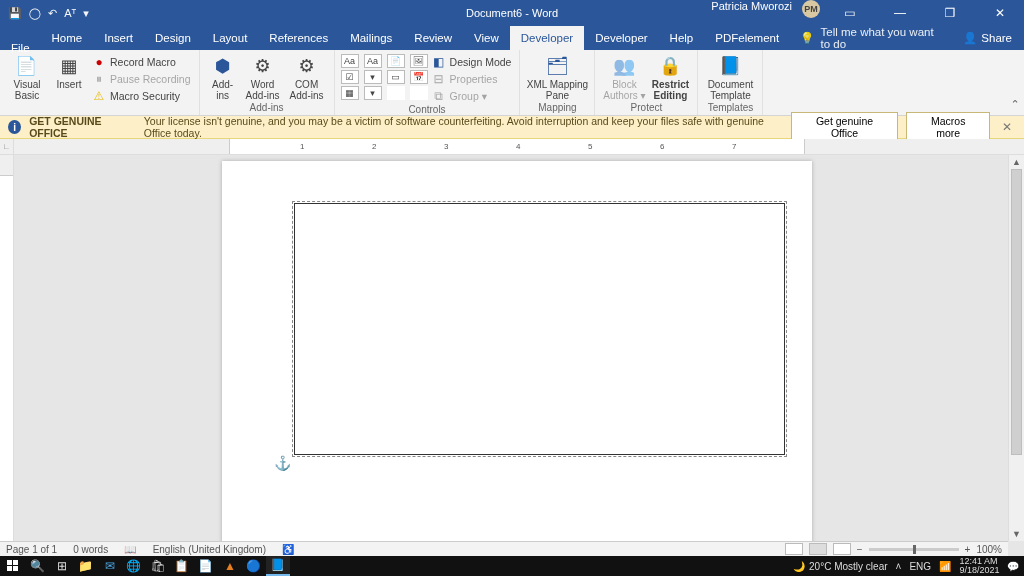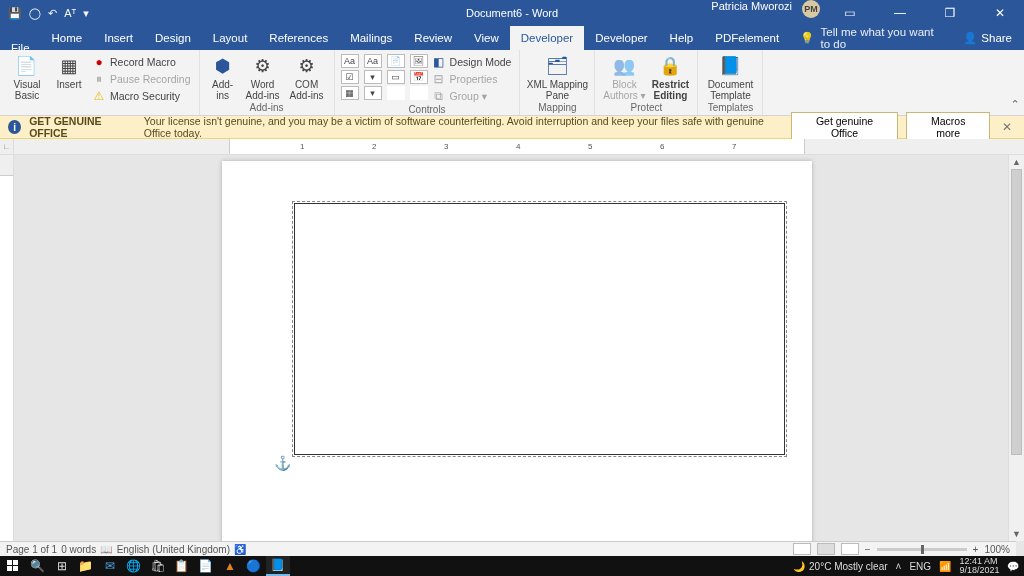--- a/index.html
+++ b/index.html
@@ -62,21 +62,21 @@
 .page { position:absolute; left:208px; top:6px; width:590px; height:540px; background:#fff; box-shadow:0 0 4px rgba(0,0,0,.25); }
 .textbox { position:absolute; left:70px; top:40px; width:495px; height:256px; border:1px dashed #888; }
 .textbox-inner { position:absolute; inset:1px; border:1px solid #333; }
 .anchor { position:absolute; left:52px; top:294px; color:#2b579a; font-size:14px; }
 .vscroll { width:16px; background:#f0f0f0; border-left:1px solid #ddd; display:flex; flex-direction:column; align-items:center; }
 .vscroll .arr { height:14px; font-size:9px; color:#666; display:flex; align-items:center; justify-content:center; width:100%; }
 .vscroll .track { flex:1; width:100%; position:relative; }
 .vscroll .thumb { position:absolute; left:2px; right:2px; top:0; height:80%; background:#cfcfcf; border:1px solid #bdbdbd; }
 
 
-.statusbar { position:absolute; bottom:20px; left:0; right:8px; height:15px; background:#f3f3f3; border-top:1px solid #ccc; display:flex; align-items:center; font-size:10px; color:#555; padding:0 6px; gap:4px; }
+.statusbar { position:absolute; bottom:20px; left:0; right:16px; height:15px; background:#f3f3f3; border-top:1px solid #ccc; display:flex; align-items:center; font-size:10px; color:#555; padding:0 6px; gap:16px; }
 .statusbar .right { margin-left:auto; display:flex; align-items:center; gap:6px; }
 .view-btn { width:18px; height:12px; border:1px solid #bbb; background:#fff; }
 .view-btn.active { background:#ddd; }
 .zoom-track { width:90px; height:3px; background:#ccc; position:relative; }
 .zoom-thumb { position:absolute; left:44px; top:-3px; width:3px; height:9px; background:#666; }
 
 
 .taskbar { position:absolute; bottom:0; left:0; right:0; height:20px; background:#111; display:flex; align-items:center; font-size:10px; color:#ddd; }
 .taskbar .start { width:26px; display:flex; align-items:center; justify-content:center; }
 .tb-icon { width:24px; height:20px; display:flex; align-items:center; justify-content:center; font-size:12px; }

